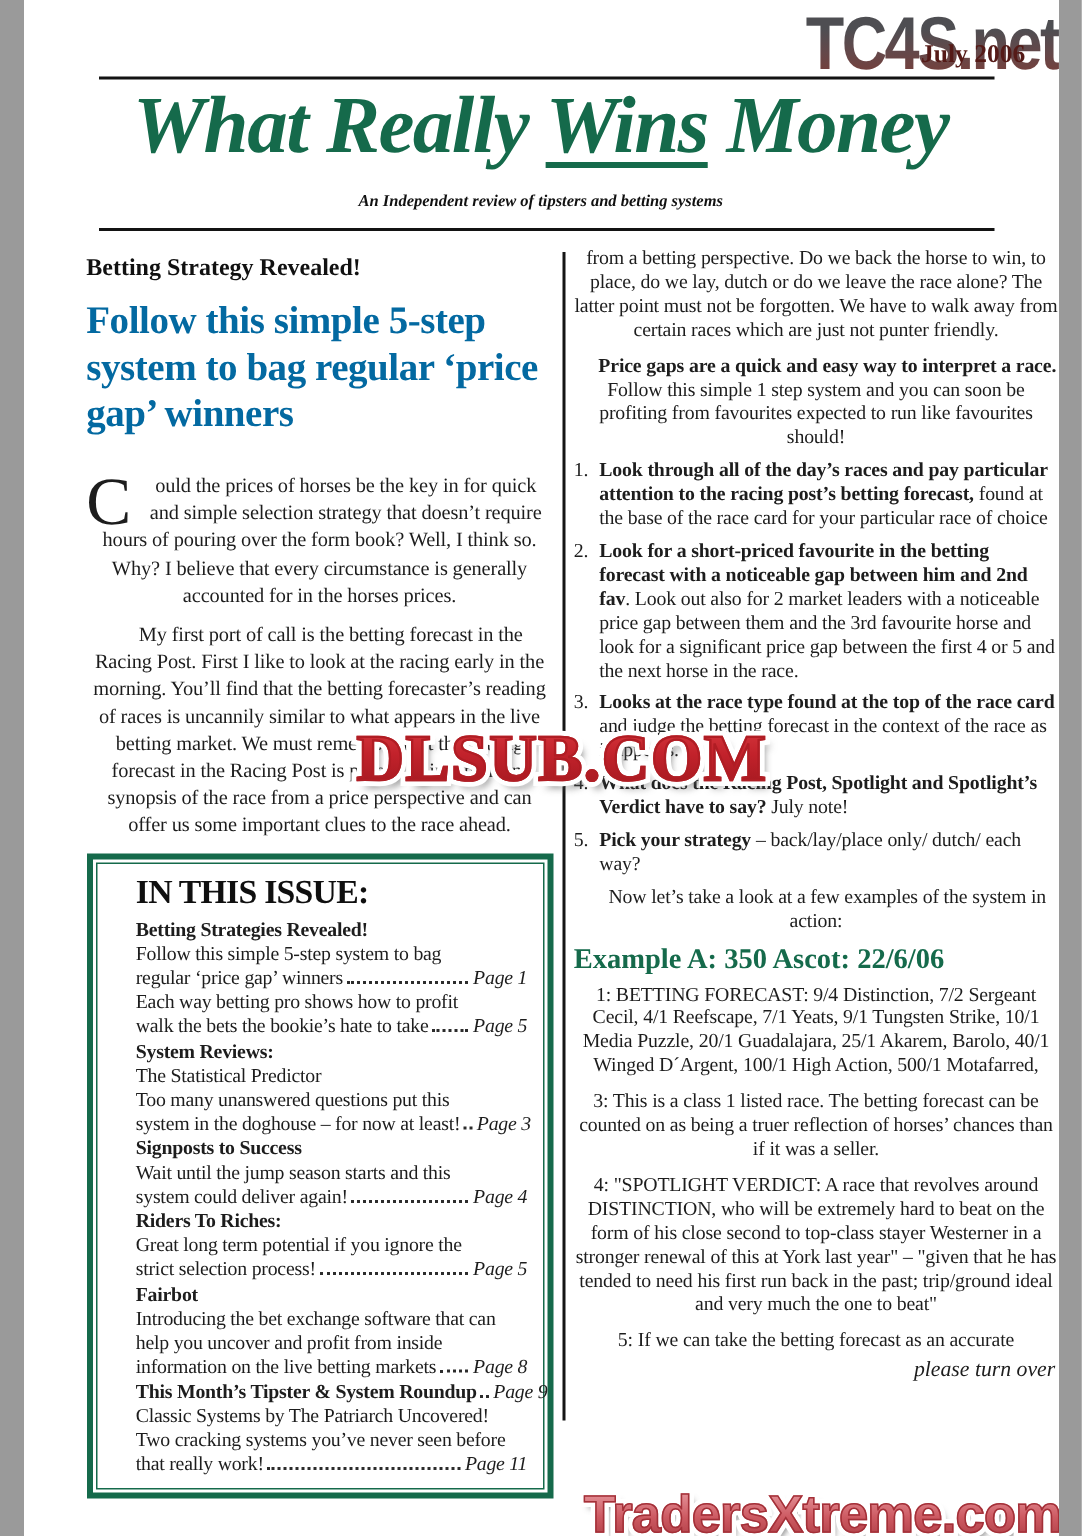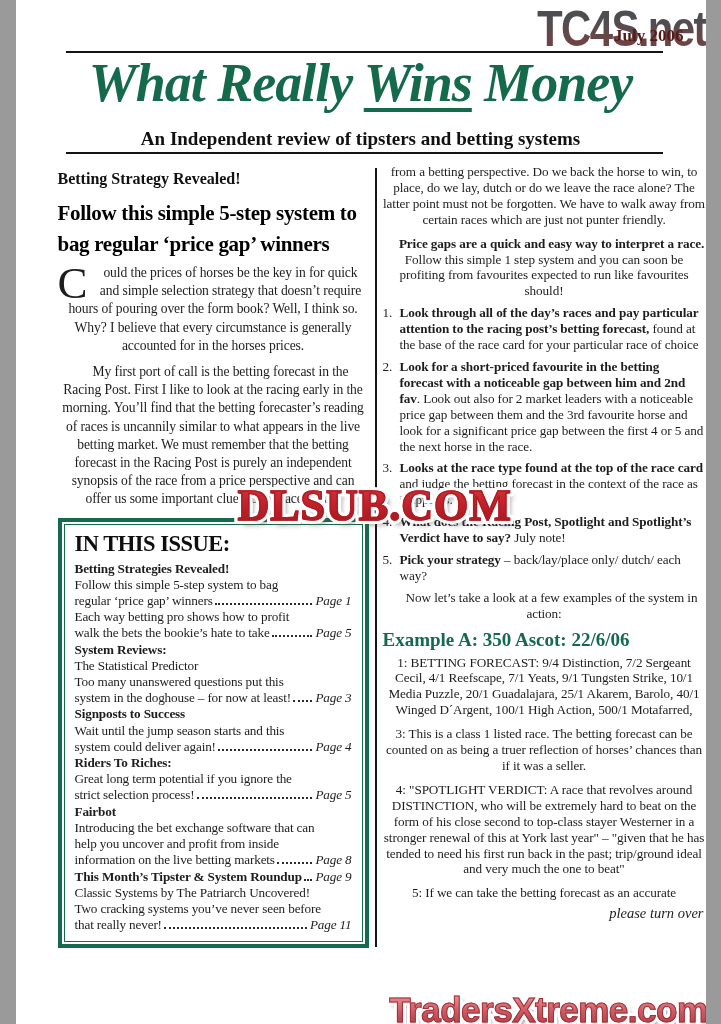--- a/index.html
+++ b/index.html
@@ -26,49 +26,49 @@
   .rule-top{top:51px;}
   .rule-bottom{top:152px;}
   .nl-title{
     position:absolute;top:54px;left:0;right:0;margin:0;z-index:2;
     text-align:center;font-style:italic;font-weight:bold;
     font-size:54px;line-height:1.1;color:#156a4b;letter-spacing:-1px;
   }
   .nl-title .u{text-decoration:underline;text-decoration-thickness:4px;text-underline-offset:7px;}
   .nl-subtitle{
     position:absolute;top:128px;left:0;right:0;text-align:center;
-    font-weight:bold;font-size:19px;color:#111;
+    font-style:italic;font-weight:bold;font-size:11px;color:#111;
   }
   
   .col-rule{position:absolute;left:359px;top:168px;width:2px;height:779px;background:#151515;}
   .col{position:absolute;}
   .col.left{left:42px;top:170px;width:311px;}
   .col.right{left:367px;top:164px;width:323px;}
   .kicker{margin:0 0 10px 0;font-size:16px;font-weight:bold;color:#111;}
   .headline{
-    margin:0 0 4px 0;font-size:21px;line-height:31px;font-weight:bold;
-    color:#000000;letter-spacing:-.3px;
+    margin:0 0 24px 0;font-size:26px;line-height:31px;font-weight:bold;
+    color:#0369a1;letter-spacing:-.3px;
   }
   .body-p{margin:0;font-size:13.6px;line-height:18.2px;letter-spacing:-.1px;text-align:center;}
   .col.right .body-p{font-size:13.2px;line-height:15.9px;}
   .body-p + .body-p{margin-top:8px;}
   .indent{text-indent:15px;}
   .dropcap::first-letter{
     float:left;font-size:45px;line-height:33px;padding:3px 5px 0 0;font-weight:400;
   }
   .lead-bold{font-weight:bold;}
   
   .step{position:relative;margin-top:6px;padding-left:17px;font-size:13.2px;line-height:15.9px;letter-spacing:-.1px;}
   .step .num{position:absolute;left:0;top:0;}
   .examples-intro{margin-top:6px;text-indent:15px;}
   .example-heading{margin:7px 0 4px 0;font-size:19px;font-weight:bold;color:#156a4b;}
   .turn-over{margin-top:4px;text-align:right;font-style:italic;font-size:14.5px;padding-right:2px;}
   
   .issue-box{margin-top:9px;border:4px solid #156a4b;}
-  .issue-box-inner{border:1px solid #156a4b;margin:2px;padding:6px 10px 8px 10px;}
+  .issue-box-inner{border:1px solid #156a4b;margin:2px;padding:6px 10px 8px 26px;}
   .issue-heading{margin:0 0 4px 0;font-size:22.5px;font-weight:bold;letter-spacing:-.5px;color:#0f0f0f;}
   .toc-line{display:flex;align-items:baseline;font-size:13.2px;line-height:16.2px;letter-spacing:-.15px;}
   .toc-line .pre{white-space:nowrap;}
   .toc-line .pre.b{font-weight:bold;}
   .toc-line .leader{flex:1 1 auto;min-width:6px;border-bottom:2px dotted #2c2c2c;margin:0 3px 3px 2px;}
   .toc-line .pg{font-style:italic;white-space:nowrap;}
   
   .outlined{position:relative;display:inline-block;line-height:1;}
   .outlined .stroke{
     position:absolute;left:0;top:0;color:#fff;
@@ -197,21 +197,21 @@
             <span class="leader"></span>
             <span class="pg">Page 9</span>
           </div>
         <div class="toc-line">
             <span class="pre">Classic Systems by The Patriarch Uncovered!</span>
           </div>
         <div class="toc-line">
             <span class="pre">Two cracking systems you’ve never seen before</span>
           </div>
         <div class="toc-line">
-            <span class="pre">that really never!</span>
+            <span class="pre">that really work!</span>
             <span class="leader"></span>
             <span class="pg">Page 11</span>
           </div>
       </div>
     </div>
   </div>
 
   <div class="col right">
     <p class="body-p">from a betting perspective. Do we back the horse to win, to place, do we lay, dutch or do we leave the race alone? The latter point must not be forgotten. We have to walk away from certain races which are just not punter friendly.</p>
     <p class="body-p indent"><span class="lead-bold">Price gaps are a quick and easy way to interpret a race.</span><span> Follow this simple 1 step system and you can soon be profiting from favourites expected to run like favourites should!</span></p>

